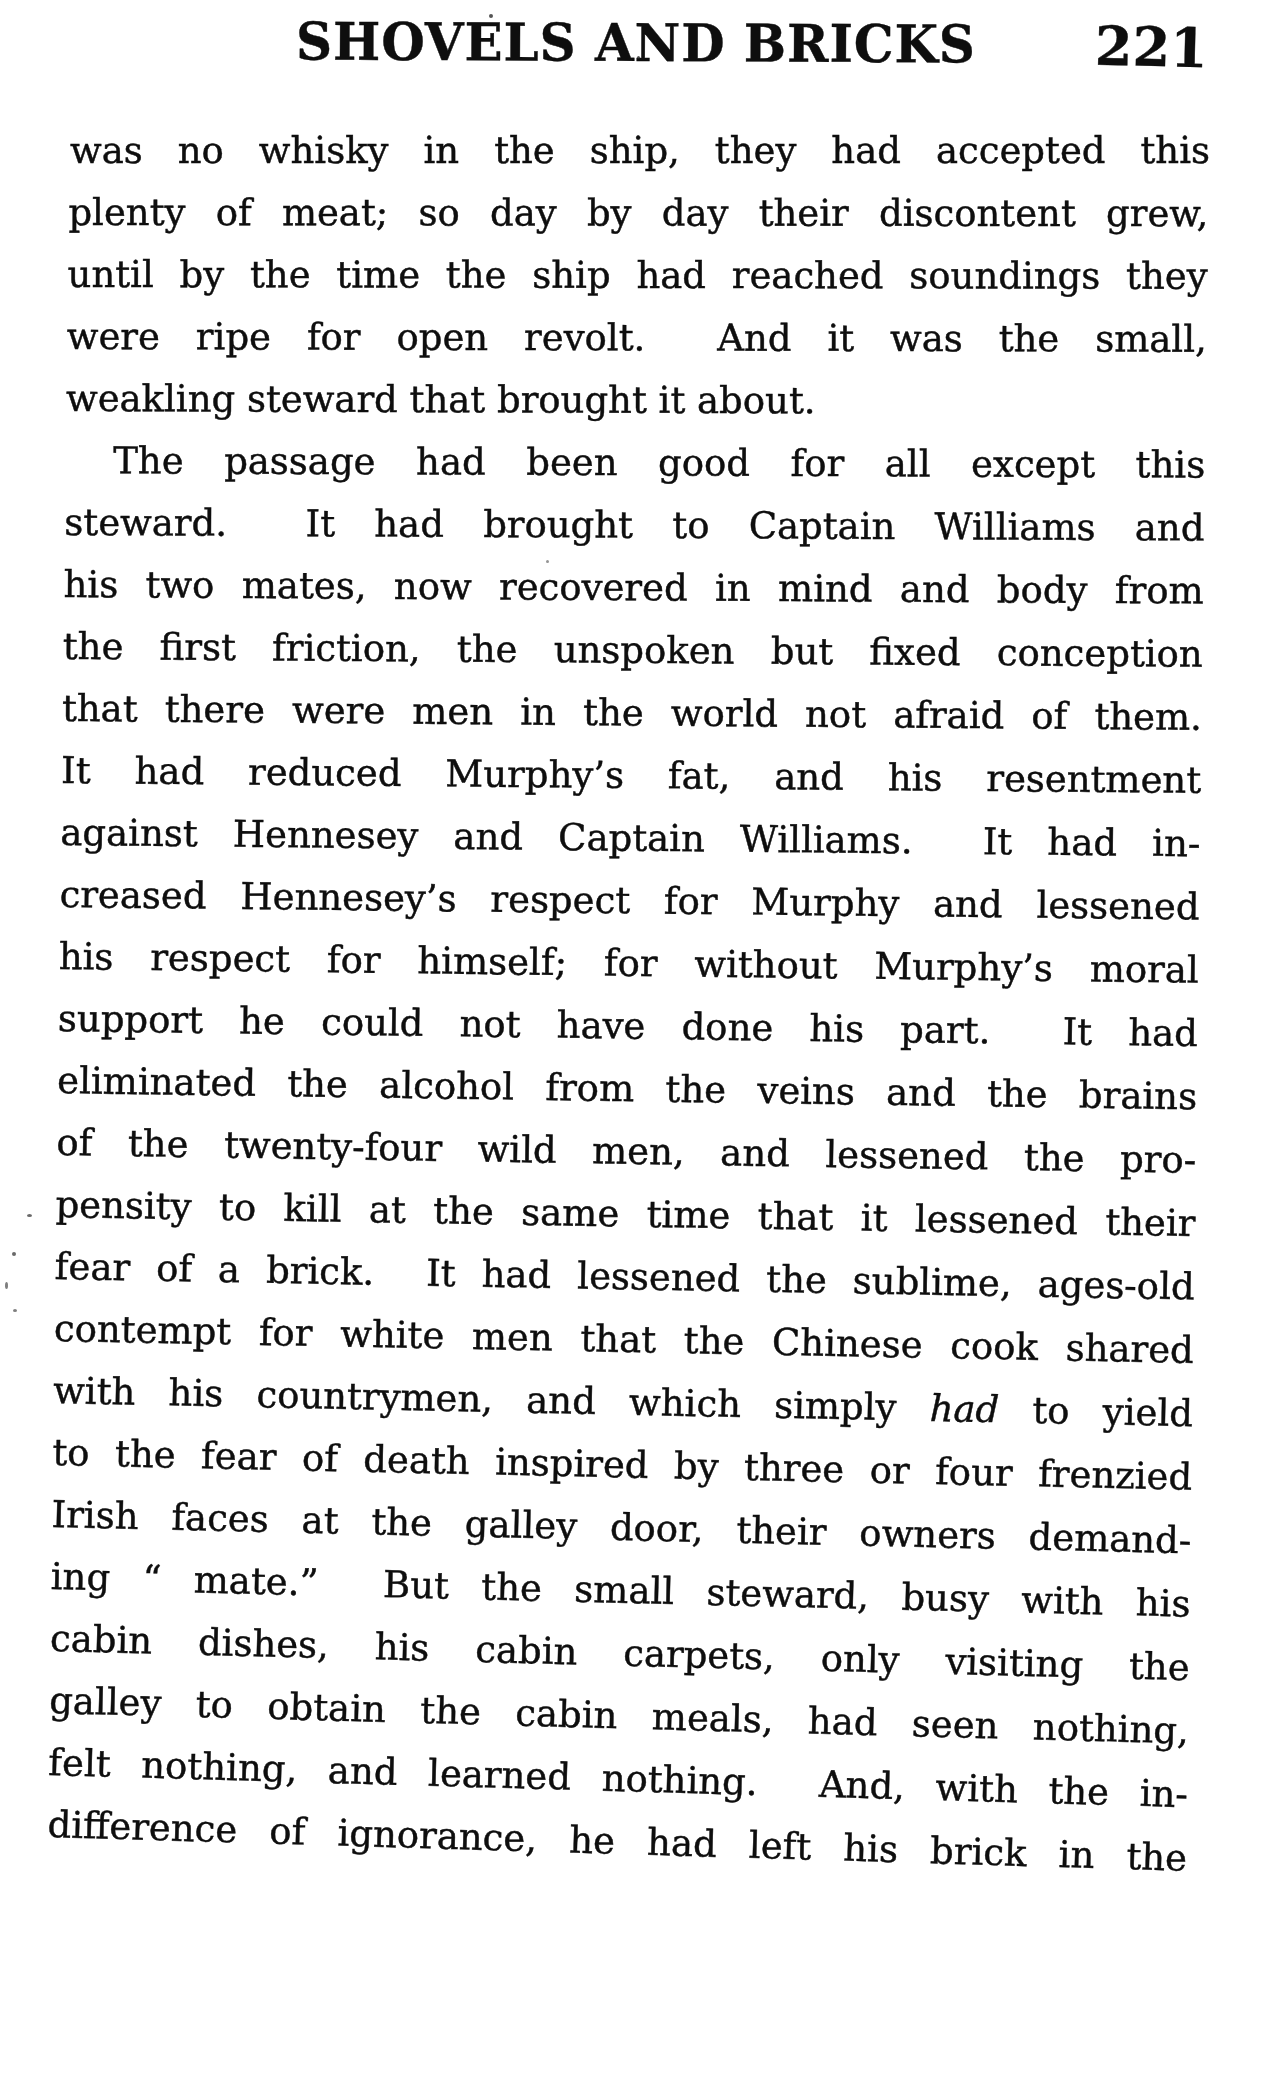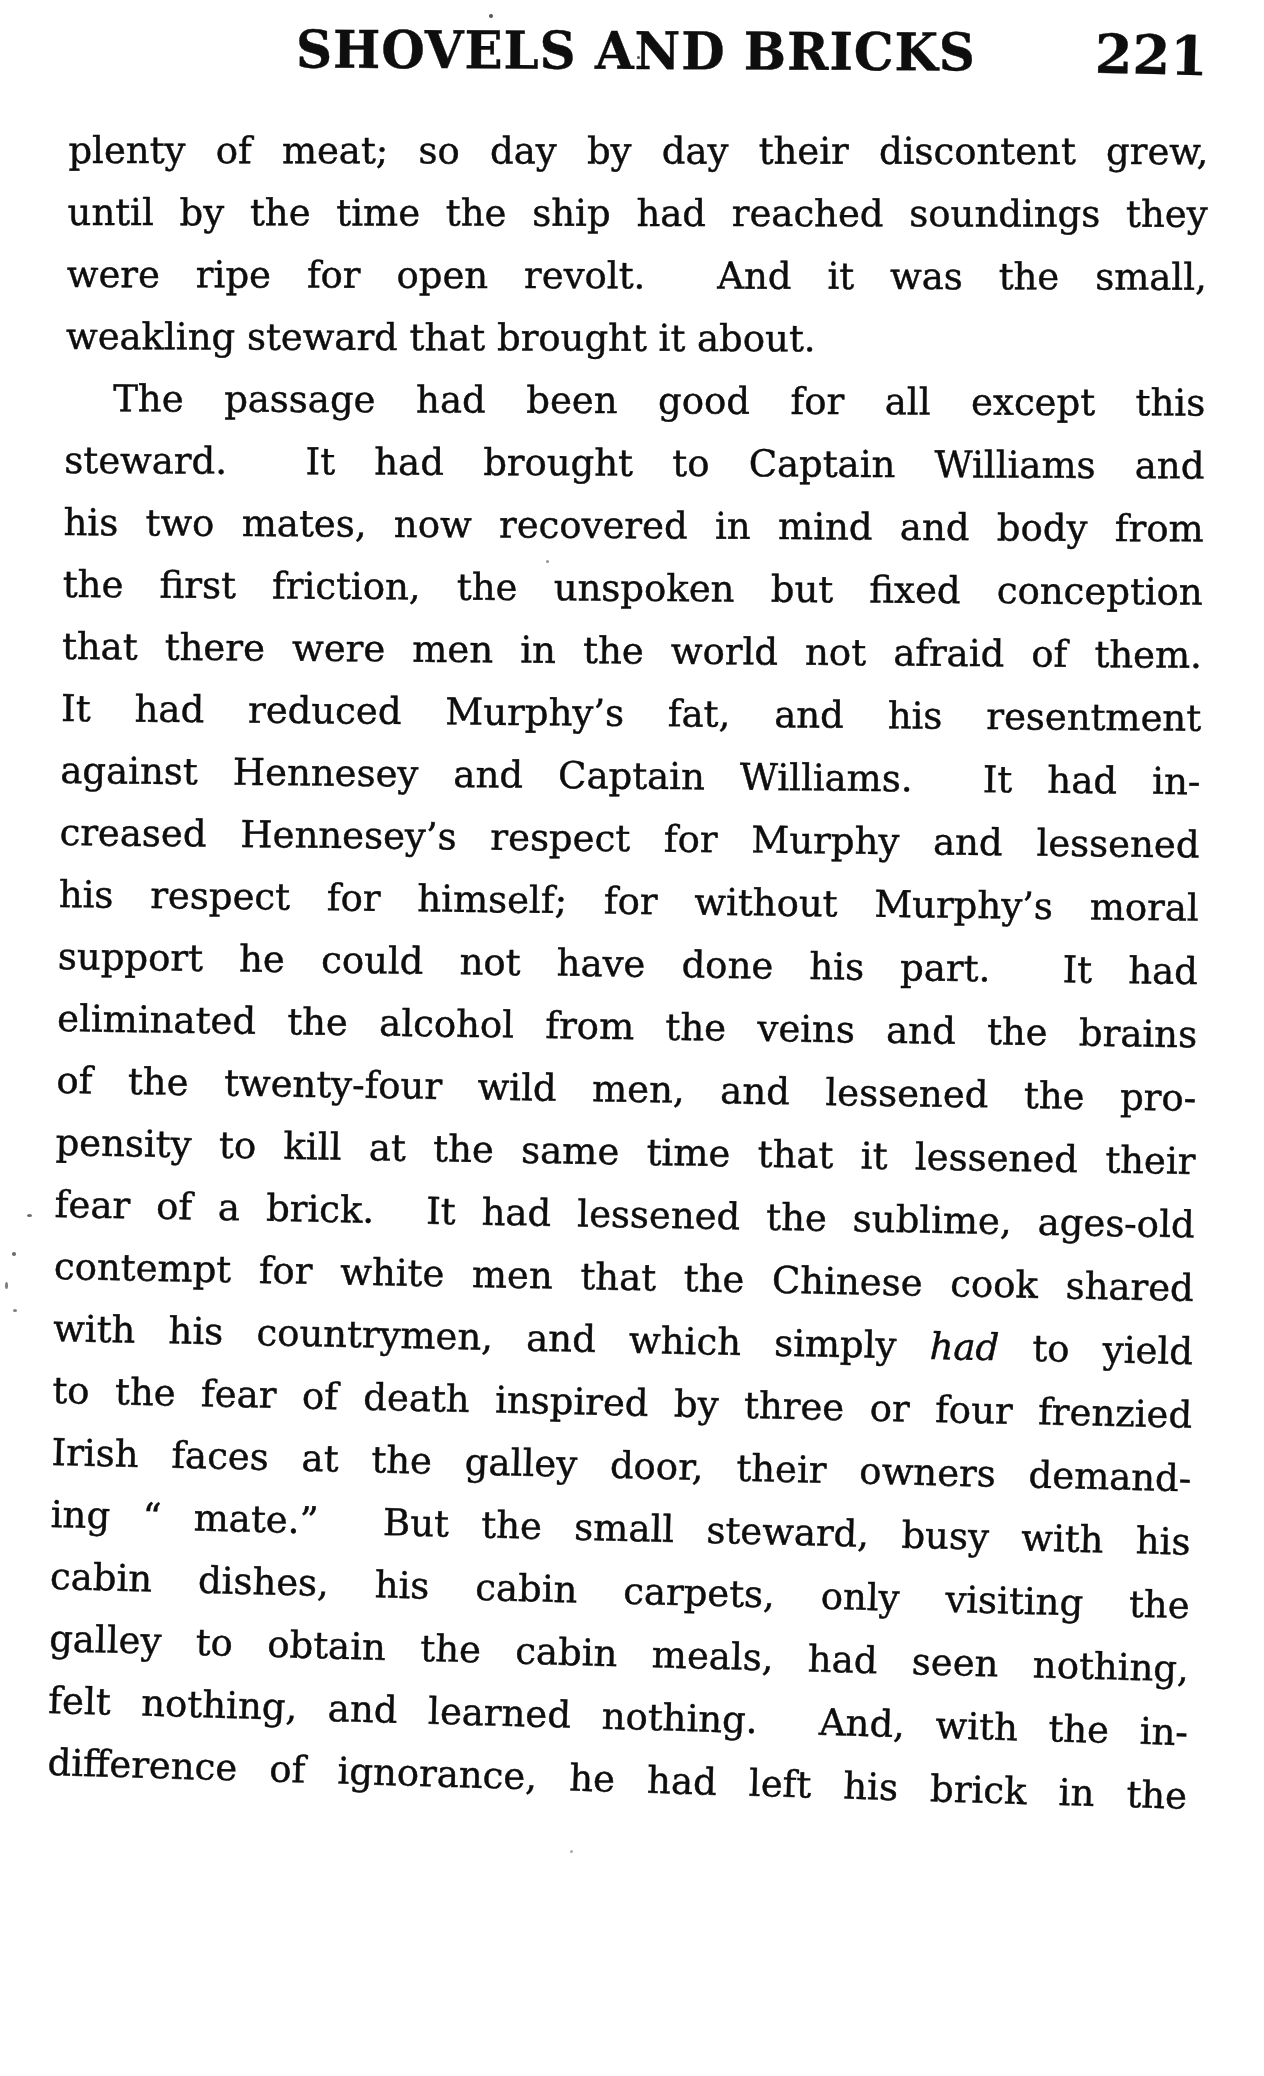--- a/index.html
+++ b/index.html
@@ -7,21 +7,21 @@
     width: 1264px; height: 2076px;
     background: #ffffff;
     overflow: hidden;
     position: relative;
     font-family: "DejaVu Serif", "Liberation Serif", serif;
     color: #0e0e0e;
   }
 
   .page-header {
     position: absolute;
-    top: 16px; left: 64px; right: 56px;
+    top: 8px; left: 64px; right: 56px;
     height: 70px;
   }
   .running-title {
     position: absolute;
     left: 50%;
     top: 0;
     transform: translateX(-50%) rotate(0.25deg) scaleX(0.96);
     font-size: 52px;
     font-weight: bold;
     letter-spacing: 1px;
@@ -79,20 +79,21 @@
 </style>
 </head>
 <body>
 
 <header class="page-header">
   <div class="running-title">SHOVELS AND BRICKS</div>
   <div class="page-number">221</div>
 </header>
 
 <main class="page-body">
+    <div class="line" style="transform: translateX(0px) rotate(0deg);">was no whisky in the ship, they had accepted this</div>
     <div class="line" style="transform: translateX(-1.6px) rotate(0.06deg);">plenty of meat; so day by day their discontent grew,</div>
     <div class="line" style="transform: translateX(-2.4px) rotate(0.09deg);">until by the time the ship had reached soundings they</div>
     <div class="line" style="transform: translateX(-3.2px) rotate(0.14deg);">were ripe for open revolt.&nbsp; And it was the small,</div>
     <div class="line no-justify" style="transform: translateX(-4px) rotate(0.18deg);">weakling steward that brought it about.</div>
     <div class="line indent" style="transform: translateX(-4.8px) rotate(0.23deg);">The passage had been good for all except this</div>
     <div class="line" style="transform: translateX(-5.6px) rotate(0.28deg);">steward.&nbsp; It had brought to Captain Williams and</div>
     <div class="line" style="transform: translateX(-6.4px) rotate(0.33deg);">his two mates, now recovered in mind and body from</div>
     <div class="line" style="transform: translateX(-7.2px) rotate(0.39deg);">the first friction, the unspoken but fixed conception</div>
     <div class="line" style="transform: translateX(-8px) rotate(0.45deg);">that there were men in the world not afraid of them.</div>
     <div class="line" style="transform: translateX(-8.8px) rotate(0.5deg);">It had reduced Murphy’s fat, and his resentment</div>

